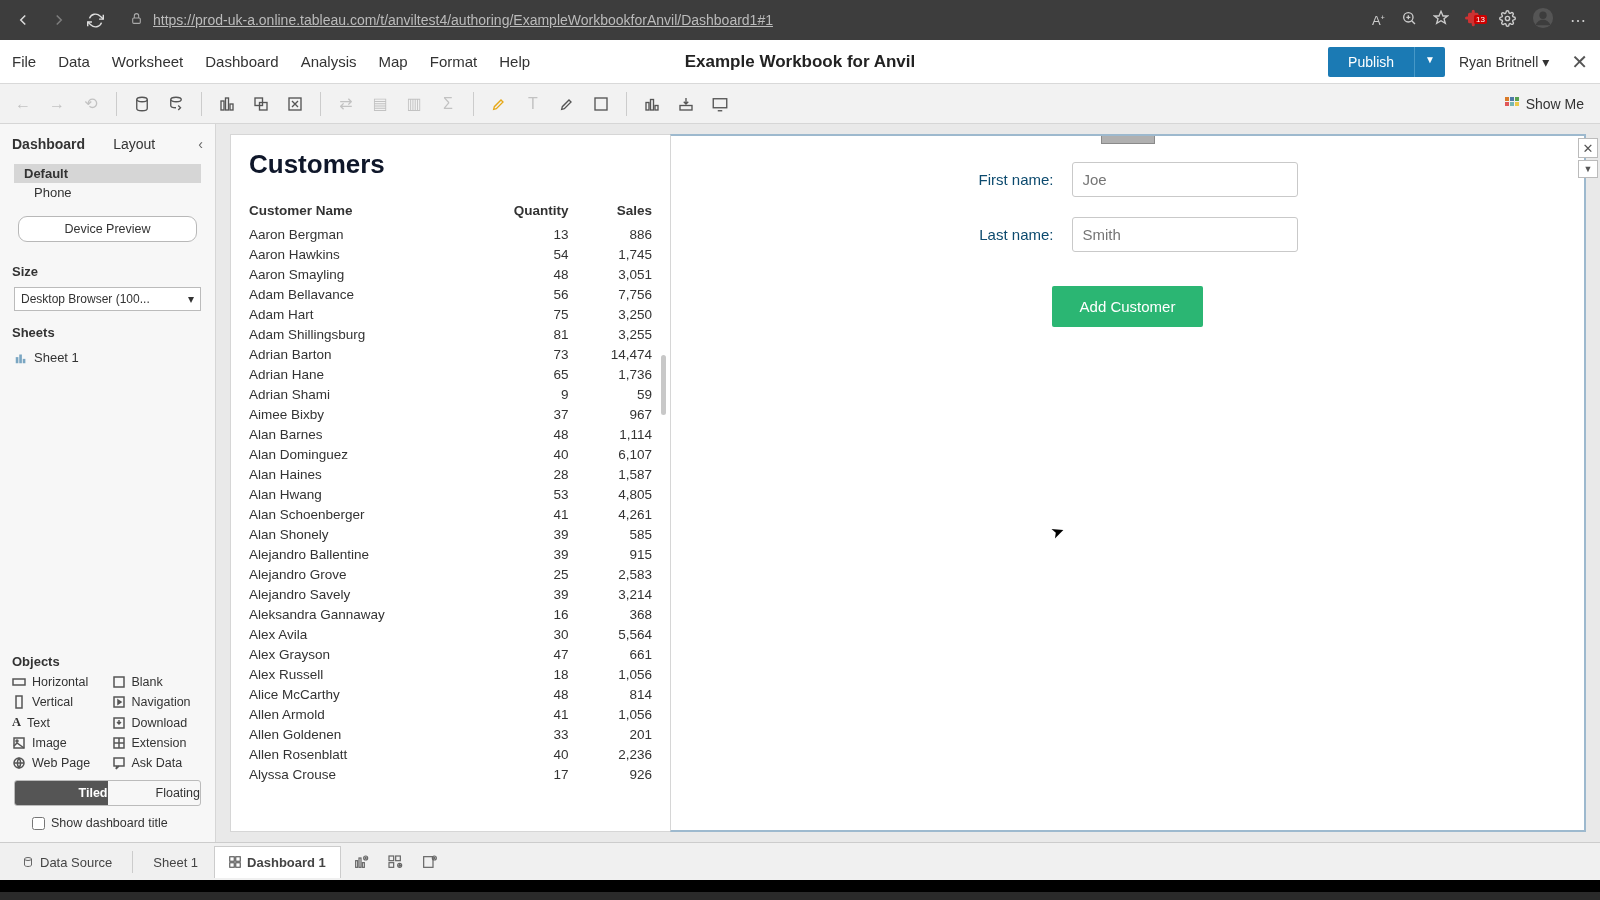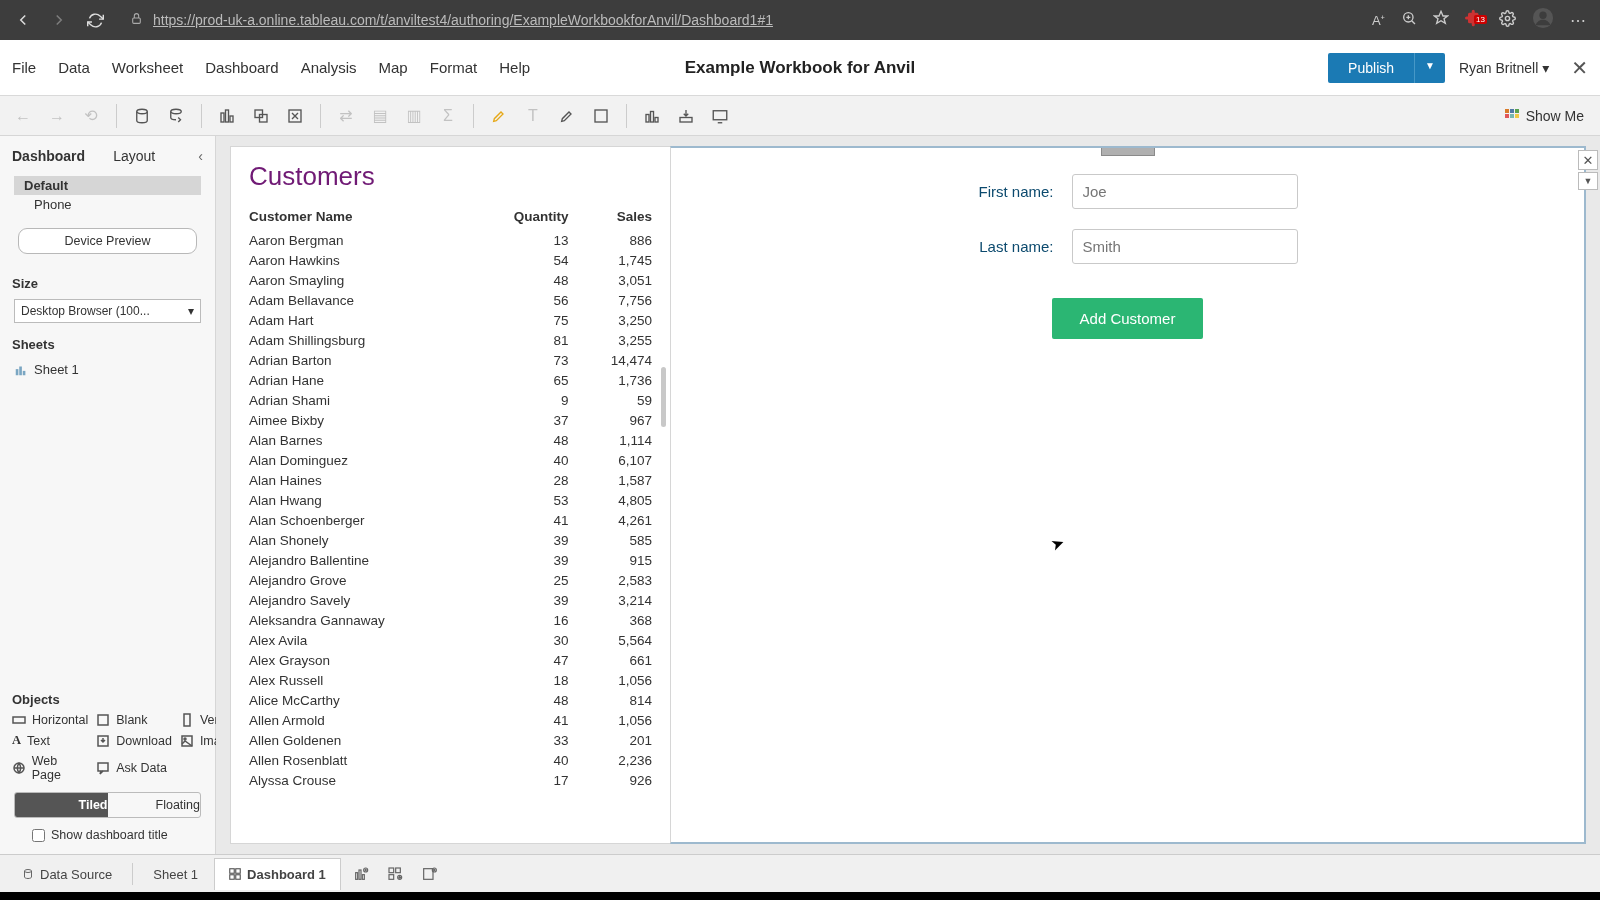--- a/index.html
+++ b/index.html
@@ -10,21 +10,21 @@
   .nav-btn { width: 22px; height: 22px; display: flex; align-items: center; justify-content: center; cursor: pointer; border-radius: 4px; }
   .nav-btn.disabled { opacity: 0.4; }
   .nav-btn svg { stroke: #ddd; }
   .url-area { flex: 1; display: flex; align-items: center; gap: 10px; padding: 0 10px; border-radius: 6px; height: 28px; }
   .url-text { color: #bbb; font-size: 14px; flex: 1; text-decoration: underline; }
   .browser-right { display: flex; gap: 16px; align-items: center; }
   .ext-badge { position: relative; }
   .ext-badge .count { position: absolute; top: 6px; right: -4px; background: #c00; color: #fff; font-size: 8px; padding: 0 2px; border-radius: 2px; }
 
   
-  .app-bar { height: 56px; background: #fff; display: flex; align-items: center; padding: 0 12px; border-bottom: 1px solid #d9d9d9; position: relative; }
+  .app-bar { height: 44px; background: #fff; display: flex; align-items: center; padding: 0 12px; border-bottom: 1px solid #d9d9d9; position: relative; }
   .app-menu { display: flex; gap: 22px; font-size: 15px; color: #333; }
   .app-menu div { cursor: pointer; }
   .app-title { position: absolute; left: 50%; transform: translateX(-50%); font-size: 17px; font-weight: 600; color: #222; }
   .app-right { margin-left: auto; display: flex; align-items: center; gap: 14px; }
   .publish-btn { display: flex; }
   .publish-main { background: #1b7ab4; color: #fff; padding: 7px 20px; font-size: 14px; border-radius: 2px 0 0 2px; cursor: pointer; }
   .publish-drop { background: #1b7ab4; color: #fff; padding: 7px 10px; border-left: 1px solid #4698c7; border-radius: 0 2px 2px 0; cursor: pointer; font-size: 10px; }
   .user-label { font-size: 14px; color: #333; cursor: pointer; }
   .close-x { font-size: 20px; color: #555; cursor: pointer; margin-left: 8px; }
 
@@ -43,33 +43,33 @@
   .side-tabs { display: flex; align-items: center; gap: 28px; padding: 4px 4px 8px; font-size: 14px; }
   .side-tabs .active { font-weight: 700; }
   .collapse-car { margin-left: auto; font-size: 14px; color:#666; cursor:pointer;}
   .device-list { margin: 4px 6px 8px; }
   .device-item { padding: 2px 10px; cursor:pointer; }
   .device-item.active { background: #d6d6d6; font-weight:600; }
   .device-preview-btn { margin: 6px 10px 12px; border:1px solid #b8b8b8; border-radius:9px; padding: 5px 0; text-align:center; background:#fff; cursor:pointer; font-size:12.5px;}
   .section-head { font-weight:700; margin: 10px 4px 6px; font-size:13px;}
   .size-select { margin: 2px 6px 4px; border:1px solid #bbb; background:#fff; padding:4px 6px; display:flex; justify-content:space-between; align-items:center; cursor:pointer; font-size:12px;}
   .sheet-item { display:flex; gap:6px; align-items:center; padding:4px 6px; cursor:pointer;}
-  .objects-grid { display:grid; grid-template-columns:1fr 1fr 1fr 1fr; gap:6px 8px; margin:4px 4px 10px;}
+  .objects-grid { display:grid; grid-template-columns:1fr 1fr; gap:6px 8px; margin:4px 4px 10px;}
   .obj-item { display:flex; gap:6px; align-items:center; font-size:12.5px; cursor:grab;}
   .tf-toggle { display:flex; margin:6px 6px 10px; border:1px solid #bbb; border-radius:3px; overflow:hidden;}
   .tf-toggle div { flex:1; text-align:right; padding:5px 0; font-size:12.5px; cursor:pointer;}
   .tf-toggle .active { background:#555; color:#fff; font-weight:600;}
   .dash-title-chk { display:flex; gap:6px; align-items:center; margin:4px 24px; font-size:12.5px;}
   .objects-section { margin-top:auto;}
 
   
   .canvas { flex:1; background:#e9e9e9; position:relative; padding:10px 14px; overflow:hidden;}
   .dash-area { display:flex; gap:0; height:100%;}
   .sheet-pane { background:#fff; width:440px; border:1px solid #d6d6d6; border-right:none; padding:14px 14px 0 18px; overflow:hidden;}
-  .sheet-title { font-size:26px; font-weight:400; color:#701a75; margin-bottom:14px;}
+  .sheet-title { font-size:26px; font-weight:700; color:#0f172a; margin-bottom:20px;}
   .data-table { width:100%; font-size:13.5px; border-collapse:collapse; }
   .data-table th { text-align:left; font-weight:600; padding:3px 6px 6px 0; color:#333;}
   .data-table th.num { text-align:right; padding-right:16px;}
   .data-table th.num:last-child { padding-right:4px;}
   .data-table td { padding:2.5px 6px 2.5px 0; color:#333;}
   .data-table td.num { text-align:right; padding-right:16px; font-variant-numeric: tabular-nums;}
   .data-table td.num:last-child { padding-right:4px;}
   .data-table tbody tr:nth-child(even) td:first-child {}
 
   .ext-pane { flex:1; background:#fff; border:2px solid #9db9ce; position:relative; border-left:1px solid #d6d6d6;}

